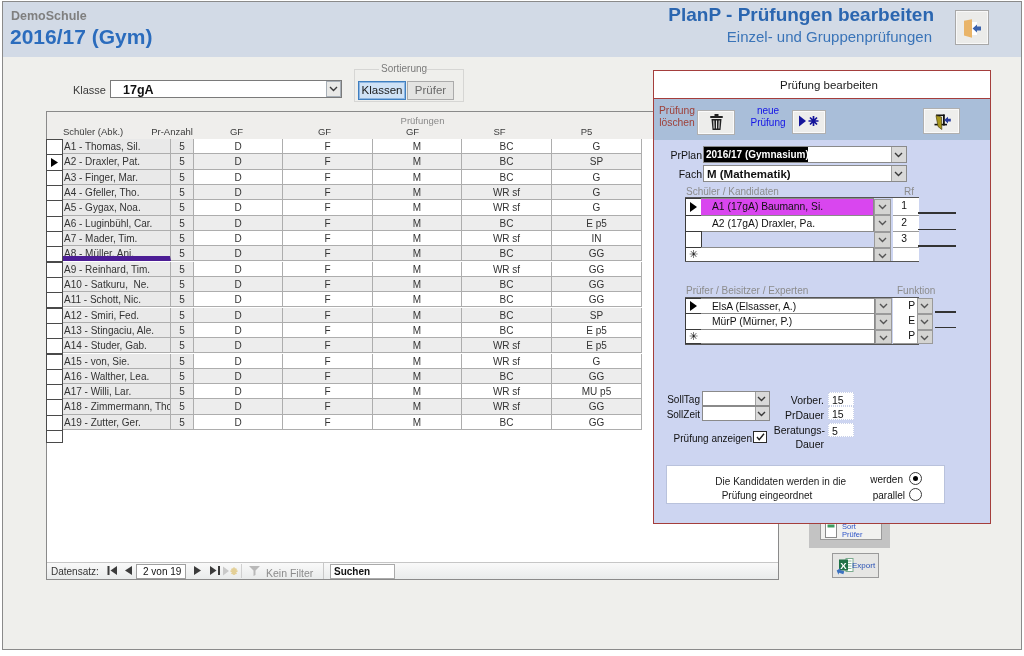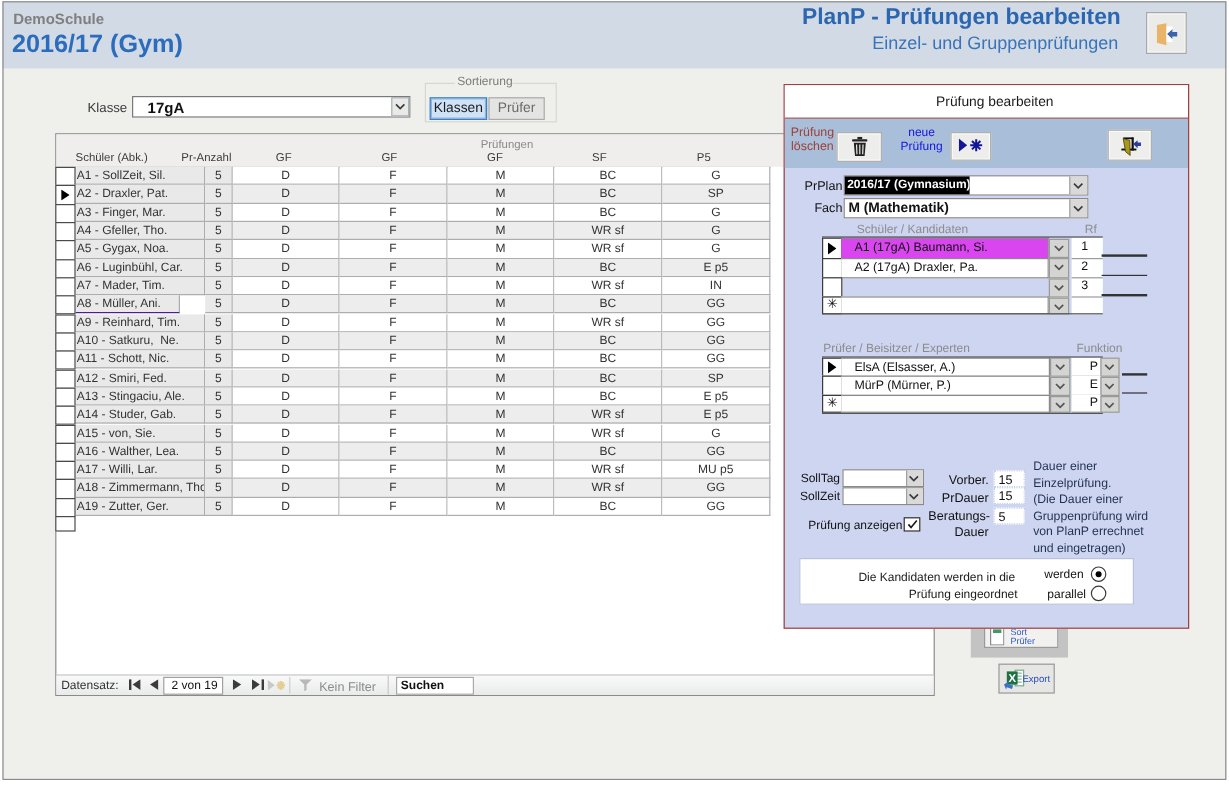--- a/index.html
+++ b/index.html
@@ -42,21 +42,21 @@
 <div class="a" style="left:45px;top:111px;width:731px;height:27px;background:#efeeec;"></div>
 <div class="a" style="left:376px;top:114px;width:89px;height:11px;white-space:nowrap;font-size:9.5px;color:#8a8a8a;text-align:center;">Prüfungen</div>
 <div class="a" style="left:61px;top:125px;width:110px;height:12px;white-space:nowrap;font-size:9.5px;color:#3c3c3c;">Schüler (Abk.)</div>
 <div class="a" style="left:147px;top:125px;width:46px;height:12px;white-space:nowrap;font-size:9.5px;color:#3c3c3c;text-align:center;">Pr-Anzahl</div>
 <div class="a" style="left:192px;top:125px;width:85px;height:12px;white-space:nowrap;font-size:9.5px;color:#3c3c3c;text-align:center;">GF</div>
 <div class="a" style="left:280px;top:125px;width:85px;height:12px;white-space:nowrap;font-size:9.5px;color:#3c3c3c;text-align:center;">GF</div>
 <div class="a" style="left:368px;top:125px;width:85px;height:12px;white-space:nowrap;font-size:9.5px;color:#3c3c3c;text-align:center;">GF</div>
 <div class="a" style="left:455px;top:125px;width:85px;height:12px;white-space:nowrap;font-size:9.5px;color:#3c3c3c;text-align:center;">SF</div>
 <div class="a" style="left:542px;top:125px;width:85px;height:12px;white-space:nowrap;font-size:9.5px;color:#3c3c3c;text-align:center;">P5</div>
 <div class="a" style="left:44px;top:138.0px;width:596px;height:0;border-top:1px solid #9a9a9a;"></div>
-<div class="a tcell" style="left:60px;top:138.0px;width:109px;height:15.3px;background:#e9e9e9;border-right:1px solid #adadad;border-bottom:1px solid #adadad;font-size:10px;color:#333;text-align:left;line-height:15.3px;padding-left:2px;">A1 - SollZeit, Sil.</div>
+<div class="a tcell" style="left:60px;top:138.0px;width:109px;height:15.3px;background:#e9e9e9;border-right:1px solid #adadad;border-bottom:1px solid #adadad;font-size:10px;color:#333;text-align:left;line-height:15.3px;padding-left:2px;">A1 - Thomas, Sil.</div>
 <div class="a tcell" style="left:169px;top:138.0px;width:23px;height:15.3px;background:#e9e9e9;border-right:1px solid #adadad;border-bottom:1px solid #adadad;font-size:10px;color:#333;text-align:center;line-height:15.3px;">5</div>
 <div class="a tcell" style="left:192px;top:138.0px;width:89px;height:15.3px;background:#ffffff;border-right:1px solid #adadad;border-bottom:1px solid #adadad;font-size:10px;color:#333;text-align:center;line-height:15.3px;">D</div>
 <div class="a tcell" style="left:281px;top:138.0px;width:90px;height:15.3px;background:#ffffff;border-right:1px solid #adadad;border-bottom:1px solid #adadad;font-size:10px;color:#333;text-align:center;line-height:15.3px;">F</div>
 <div class="a tcell" style="left:371px;top:138.0px;width:89px;height:15.3px;background:#ffffff;border-right:1px solid #adadad;border-bottom:1px solid #adadad;font-size:10px;color:#333;text-align:center;line-height:15.3px;">M</div>
 <div class="a tcell" style="left:460px;top:138.0px;width:90px;height:15.3px;background:#ffffff;border-right:1px solid #adadad;border-bottom:1px solid #adadad;font-size:10px;color:#333;text-align:center;line-height:15.3px;">BC</div>
 <div class="a tcell" style="left:550px;top:138.0px;width:90px;height:15.3px;background:#ffffff;border-right:1px solid #adadad;border-bottom:1px solid #adadad;font-size:10px;color:#333;text-align:center;line-height:15.3px;">G</div>
 <div class="a" style="left:44px;top:138.0px;width:17px;height:16.3px;background:#ffffff;border:1px solid #4a4a4a;"></div>
 <div class="a tcell" style="left:60px;top:153.3px;width:109px;height:15.3px;background:#e9e9e9;border-right:1px solid #adadad;border-bottom:1px solid #adadad;font-size:10px;color:#333;text-align:left;line-height:15.3px;padding-left:2px;">A2 - Draxler, Pat.</div>
 <div class="a tcell" style="left:169px;top:153.3px;width:23px;height:15.3px;background:#e9e9e9;border-right:1px solid #adadad;border-bottom:1px solid #adadad;font-size:10px;color:#333;text-align:center;line-height:15.3px;">5</div>
 <div class="a tcell" style="left:192px;top:153.3px;width:89px;height:15.3px;background:#ededed;border-right:1px solid #adadad;border-bottom:1px solid #adadad;font-size:10px;color:#333;text-align:center;line-height:15.3px;">D</div>
@@ -102,21 +102,21 @@
 <div class="a tcell" style="left:550px;top:214.6px;width:90px;height:15.3px;background:#ededed;border-right:1px solid #adadad;border-bottom:1px solid #adadad;font-size:10px;color:#333;text-align:center;line-height:15.3px;">E p5</div>
 <div class="a" style="left:44px;top:214.6px;width:17px;height:16.3px;background:#ffffff;border:1px solid #4a4a4a;"></div>
 <div class="a tcell" style="left:60px;top:229.9px;width:109px;height:15.3px;background:#e9e9e9;border-right:1px solid #adadad;border-bottom:1px solid #adadad;font-size:10px;color:#333;text-align:left;line-height:15.3px;padding-left:2px;">A7 - Mader, Tim.</div>
 <div class="a tcell" style="left:169px;top:229.9px;width:23px;height:15.3px;background:#e9e9e9;border-right:1px solid #adadad;border-bottom:1px solid #adadad;font-size:10px;color:#333;text-align:center;line-height:15.3px;">5</div>
 <div class="a tcell" style="left:192px;top:229.9px;width:89px;height:15.3px;background:#ffffff;border-right:1px solid #adadad;border-bottom:1px solid #adadad;font-size:10px;color:#333;text-align:center;line-height:15.3px;">D</div>
 <div class="a tcell" style="left:281px;top:229.9px;width:90px;height:15.3px;background:#ffffff;border-right:1px solid #adadad;border-bottom:1px solid #adadad;font-size:10px;color:#333;text-align:center;line-height:15.3px;">F</div>
 <div class="a tcell" style="left:371px;top:229.9px;width:89px;height:15.3px;background:#ffffff;border-right:1px solid #adadad;border-bottom:1px solid #adadad;font-size:10px;color:#333;text-align:center;line-height:15.3px;">M</div>
 <div class="a tcell" style="left:460px;top:229.9px;width:90px;height:15.3px;background:#ffffff;border-right:1px solid #adadad;border-bottom:1px solid #adadad;font-size:10px;color:#333;text-align:center;line-height:15.3px;">WR sf</div>
 <div class="a tcell" style="left:550px;top:229.9px;width:90px;height:15.3px;background:#ffffff;border-right:1px solid #adadad;border-bottom:1px solid #adadad;font-size:10px;color:#333;text-align:center;line-height:15.3px;">IN</div>
 <div class="a" style="left:44px;top:229.9px;width:17px;height:16.3px;background:#ffffff;border:1px solid #4a4a4a;"></div>
-<div class="a tcell" style="left:60px;top:245.2px;width:88px;height:15.3px;background:#e9e9e9;border-right:1px solid #adadad;border-bottom:1px solid #4c1d95;font-size:10px;color:#333;text-align:left;line-height:15.3px;padding-left:2px;">A8 - Müller, Ani.</div>
+<div class="a tcell" style="left:60px;top:245.2px;width:109px;height:15.3px;background:#e9e9e9;border-right:1px solid #adadad;border-bottom:5px solid #4c1d95;font-size:10px;color:#333;text-align:left;line-height:15.3px;padding-left:2px;">A8 - Müller, Ani.</div>
 <div class="a tcell" style="left:169px;top:245.2px;width:23px;height:15.3px;background:#e9e9e9;border-right:1px solid #adadad;border-bottom:1px solid #adadad;font-size:10px;color:#333;text-align:center;line-height:15.3px;">5</div>
 <div class="a tcell" style="left:192px;top:245.2px;width:89px;height:15.3px;background:#ededed;border-right:1px solid #adadad;border-bottom:1px solid #adadad;font-size:10px;color:#333;text-align:center;line-height:15.3px;">D</div>
 <div class="a tcell" style="left:281px;top:245.2px;width:90px;height:15.3px;background:#ededed;border-right:1px solid #adadad;border-bottom:1px solid #adadad;font-size:10px;color:#333;text-align:center;line-height:15.3px;">F</div>
 <div class="a tcell" style="left:371px;top:245.2px;width:89px;height:15.3px;background:#ededed;border-right:1px solid #adadad;border-bottom:1px solid #adadad;font-size:10px;color:#333;text-align:center;line-height:15.3px;">M</div>
 <div class="a tcell" style="left:460px;top:245.2px;width:90px;height:15.3px;background:#ededed;border-right:1px solid #adadad;border-bottom:1px solid #adadad;font-size:10px;color:#333;text-align:center;line-height:15.3px;">BC</div>
 <div class="a tcell" style="left:550px;top:245.2px;width:90px;height:15.3px;background:#ededed;border-right:1px solid #adadad;border-bottom:1px solid #adadad;font-size:10px;color:#333;text-align:center;line-height:15.3px;">GG</div>
 <div class="a" style="left:44px;top:245.2px;width:17px;height:16.3px;background:#ffffff;border:1px solid #4a4a4a;"></div>
 <div class="a tcell" style="left:60px;top:260.6px;width:109px;height:15.3px;background:#e9e9e9;border-right:1px solid #adadad;border-bottom:1px solid #adadad;font-size:10px;color:#333;text-align:left;line-height:15.3px;padding-left:2px;">A9 - Reinhard, Tim.</div>
 <div class="a tcell" style="left:169px;top:260.6px;width:23px;height:15.3px;background:#e9e9e9;border-right:1px solid #adadad;border-bottom:1px solid #adadad;font-size:10px;color:#333;text-align:center;line-height:15.3px;">5</div>
 <div class="a tcell" style="left:192px;top:260.6px;width:89px;height:15.3px;background:#ffffff;border-right:1px solid #adadad;border-bottom:1px solid #adadad;font-size:10px;color:#333;text-align:center;line-height:15.3px;">D</div>
@@ -313,21 +313,21 @@
     </div>
 <div class="a" style="left:652px;top:167px;width:48px;height:13px;white-space:nowrap;font-size:10.5px;color:#111;text-align:right;">Fach</div>
 <div class="a" style="left:701px;top:164px;width:204px;height:17px;background:#ffffff;border:1px solid #8a8a8a;"></div>
 <div class="a" style="left:705px;top:167px;width:180px;height:13px;white-space:nowrap;font-size:11.5px;font-weight:bold;color:#111;">M (Mathematik)</div>
 <div class="a" style="left:889px;top:165px;width:15px;height:15px;background:#d9d9d9;border-left:1px solid #a0a0a0;"></div>
 <div class="a" style="left:892px;top:170px;">
       <svg width="9" height="6" viewBox="0 0 9 6">
         <path d="M1 1 L4.5 4.5 L8 1" stroke="#3a3a3a" stroke-width="1.4" fill="none"></path>
       </svg>
     </div>
-<div class="a" style="left:684px;top:185px;width:140px;height:12px;white-space:nowrap;font-size:10px;color:#8c8c8c;margin-left:28px;">Schüler / Kandidaten</div>
+<div class="a" style="left:684px;top:185px;width:140px;height:12px;white-space:nowrap;font-size:10px;color:#8c8c8c;">Schüler / Kandidaten</div>
 <div class="a" style="left:902px;top:185px;width:20px;height:12px;white-space:nowrap;font-size:10px;color:#8c8c8c;">Rf</div>
 <div class="a" style="left:683px;top:197.0px;width:17px;height:17.5px;background:#fff;border:1px solid #3a3a3a;">
       <svg width="7" height="10" viewBox="0 0 7 10" style="margin:3px 0 0 4px;">
         <path d="M0 0 L7 5 L0 10 Z" fill="#000"></path>
       </svg>
     </div>
 <div class="a tcell" style="left:699px;top:197.0px;width:173px;height:17.5px;background:#d946ef;border:1px solid #8a8a8a;border-left:none;font-size:10.3px;color:#111;line-height:16.5px;padding-left:11px;">A1 (17gA) Baumann, Si.</div>
 <div class="a" style="left:872px;top:197.5px;width:17px;height:16.5px;background:#d4d4d2;border:1px solid #9a9a9a;"></div>
 <div class="a" style="left:876px;top:202.5px;">
       <svg width="9" height="6" viewBox="0 0 9 6">
@@ -451,22 +451,21 @@
         <path d="M1 4 L3.2 6.6 L8 0.8" stroke="#1a1a1a" stroke-width="1.4" fill="none"></path>
       </svg>
     </div>
 <div class="a" style="left:752px;top:393px;width:70px;height:13px;white-space:nowrap;font-size:10.5px;color:#111;text-align:right;">Vorber.</div>
 <div class="a" style="left:826px;top:390.5px;width:26px;height:14px;background:#fff;border:1px dotted #c9d1e8;font-size:10.5px;color:#111;line-height:14px;padding-left:3px;">15</div>
 <div class="a" style="left:742px;top:408px;width:80px;height:13px;white-space:nowrap;font-size:10.5px;color:#111;text-align:right;">PrDauer</div>
 <div class="a" style="left:826px;top:405px;width:26px;height:14px;background:#fff;border:1px dotted #c9d1e8;font-size:10.5px;color:#111;line-height:14px;padding-left:3px;">15</div>
 <div class="a" style="left:742px;top:423px;width:81px;height:13px;white-space:nowrap;font-size:10.5px;color:#111;text-align:right;">Beratungs-</div>
 <div class="a" style="left:742px;top:437px;width:80px;height:13px;white-space:nowrap;font-size:10.5px;color:#111;text-align:right;">Dauer</div>
 <div class="a" style="left:826px;top:421.5px;width:26px;height:14px;background:#fff;border:1px dotted #c9d1e8;font-size:10.5px;color:#111;line-height:14px;padding-left:3px;">5</div>
-<div class="a" style="left:859px;top:382px;width:104px;font-size:10.2px;color:#1f3150;line-height:13.6px;white-space:nowrap;">Dauer einer<br>Einzelprüfung.<br>(Die Dauer einer<br>Gruppenprüfung wird<br>von PlanP errechnet<br>und eingetragen)</div>
 <div class="a" style="left:664px;top:464px;width:279px;height:39px;background:#ffffff;border:1px solid #b9c2dc;"></div>
 <div class="a" style="left:664px;top:475px;width:180px;height:13px;white-space:nowrap;font-size:10px;color:#1a1a1a;text-align:right;">Die Kandidaten werden in die</div>
-<div class="a" style="left:664px;top:489px;width:182px;height:13px;white-space:nowrap;font-size:10px;color:#1a1a1a;text-align:right;padding-left:20px;">Prüfung eingeordnet</div>
+<div class="a" style="left:664px;top:489px;width:182px;height:13px;white-space:nowrap;font-size:10px;color:#1a1a1a;text-align:center;padding-left:20px;">Prüfung eingeordnet</div>
 <div class="a" style="left:830px;top:473px;width:71px;height:13px;white-space:nowrap;font-size:10px;color:#111;text-align:right;">werden</div>
 <div class="a" style="left:820px;top:489px;width:83px;height:13px;white-space:nowrap;font-size:10px;color:#111;text-align:right;">parallel</div>
 <div class="a" style="left:907px;top:471px;width:13px;height:13px;background:#fff;border:1.5px solid #3a3a3a;border-radius:50%;"></div>
 <div class="a" style="left:911px;top:475px;width:5px;height:5px;background:#000;border-radius:50%;"></div>
 <div class="a" style="left:907px;top:487px;width:13px;height:13px;background:#fff;border:1.5px solid #3a3a3a;border-radius:50%;"></div>
 <div class="a" style="left:0;top:0;width:1020px;height:649px;border:1px solid #8a8a8a;pointer-events:none;"></div>
 </div>
 </body></html>

